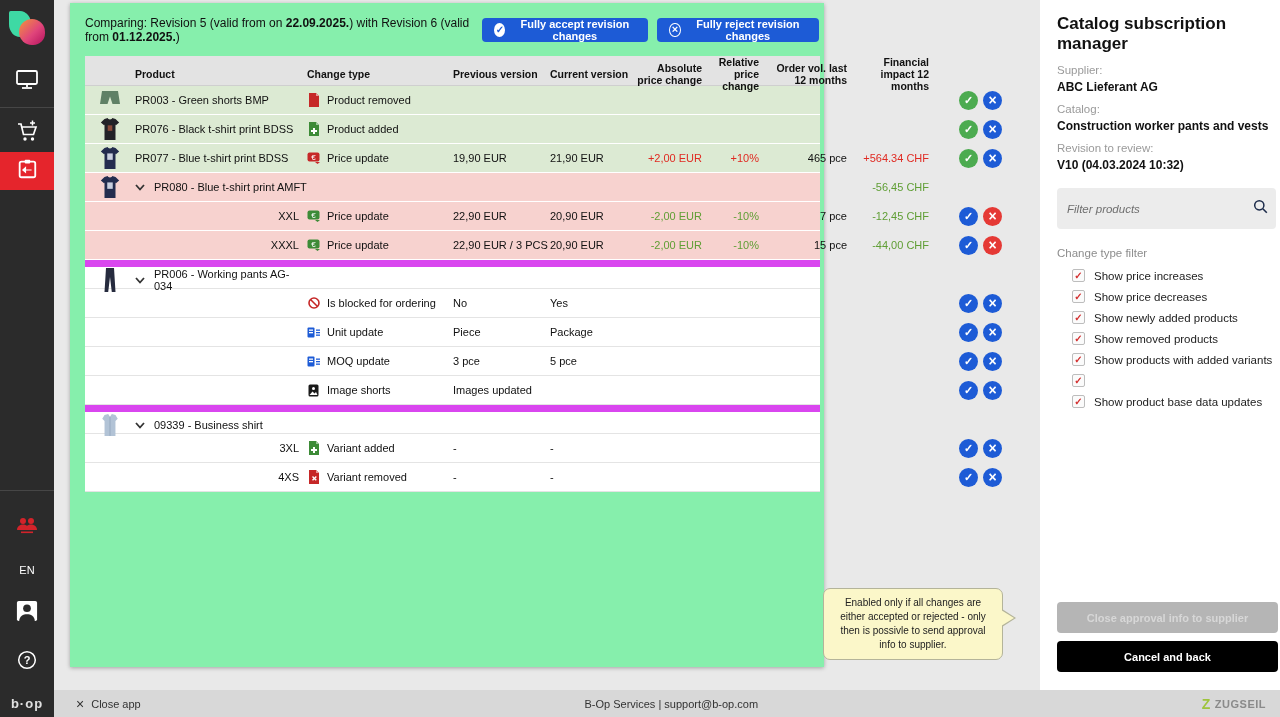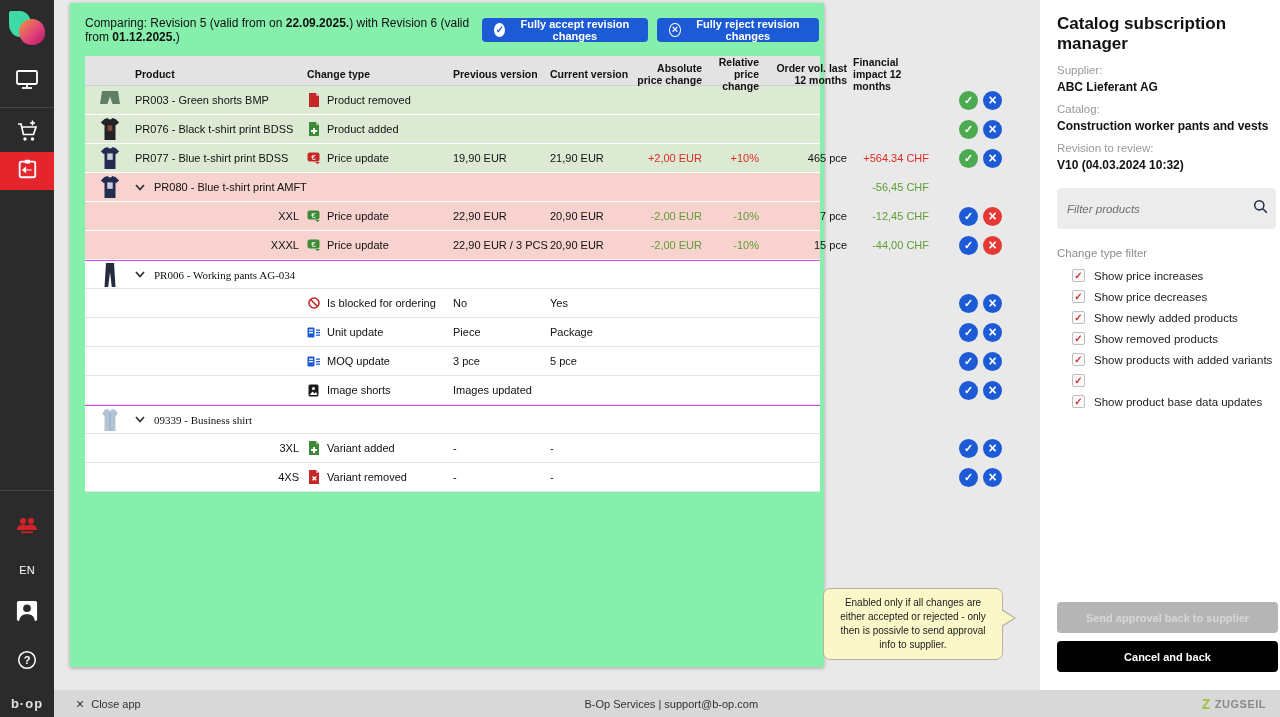--- a/index.html
+++ b/index.html
@@ -58,26 +58,26 @@
   
   .tbl { margin:0 4px 0 15px; }
   .trow { display:grid; grid-template-columns:50px 172px 146px 97px 87px 71px 57px 88px 82px 77px; height:29px; align-items:center; font-size:11px; color:#111; }
   .trow > div { grid-row:1; height:100%; display:flex; align-items:center; }
   .thead { background:#e3e3e3; height:30px; font-weight:bold; font-size:10.5px; line-height:1.15; border-bottom:1px solid #cfcfcf; }
   .c-img{grid-column:1; justify-content:center;} .c-prod{grid-column:2;} .c-chg{grid-column:3;}
   .c-prev{grid-column:4;} .c-curr{grid-column:5;}
   .c-abs{grid-column:6; justify-content:flex-end; text-align:right; padding-right:6px;}
   .c-rel{grid-column:7; justify-content:flex-end; text-align:right; padding-right:6px;}
   .c-vol{grid-column:8; justify-content:flex-end; text-align:right; padding-right:6px;}
-  .c-fin{grid-column:9; justify-content:flex-end; text-align:left; padding-right:6px;}
+  .c-fin{grid-column:9; justify-content:flex-end; text-align:right; padding-right:6px;}
   .c-act{grid-column:10; justify-content:flex-end; gap:5px; padding-right:10px;}
   .r-green { background:#dcead3; border-bottom:1px solid #fff; }
   .r-pink  { background:#f7d2cf; border-bottom:1px solid #fff; }
   .r-white { background:#fff; border-bottom:1px solid #e4e4e4; }
-  .group-sep { border-top:1px solid #d946ef;font-family:Liberation Serif, serif; }
+  .group-sep { border-top:7px solid #d946ef; }
   .c-prod.variant { justify-content:flex-end; padding-right:8px; }
   .chev { margin-right:9px; display:inline-flex; cursor:pointer; }
   .txt-red { color:#e02a22; }
   .txt-green { color:#5f9e34; }
   .cbtn { width:19px; height:19px; border-radius:50%; display:flex; align-items:center; justify-content:center; color:#fff; cursor:pointer; flex:0 0 auto; }
   .cbtn .ck { font-size:11px; font-weight:bold; line-height:1; }
   .cbtn .xx { font-size:14px; font-weight:bold; line-height:1; margin-top:-1px; }
   .cbtn.green{ background:#4cab50; } .cbtn.blue{ background:#1d5bd6; } .cbtn.red{ background:#e53935; }
   .ci { width:13px; height:14px; margin-right:7px; display:inline-flex; align-items:center; justify-content:center; flex:0 0 auto; }
 
@@ -560,21 +560,21 @@
     <label class="filter-row">
         <span class="cb">✓</span>
       </label>
     <label class="filter-row">
         <span class="cb">✓</span>
         <span>Show product base data updates</span>
       </label>
   </div>
 
   <div class="rp-buttons">
-    <button class="rp-btn disabled" disabled="">Send approval back to supplier</button>
+    <button class="rp-btn disabled" disabled="">Close approval info to supplier</button>
     <button class="rp-btn dark">Cancel and back</button>
   </div>
 </div>
 
 <div class="tooltip">
   <span>Enabled only if all changes are either accepted or rejected - only then is possivle to send approval info to supplier.</span>
   <div class="arr1"></div>
   <div class="arr2"></div>
 </div>
 

